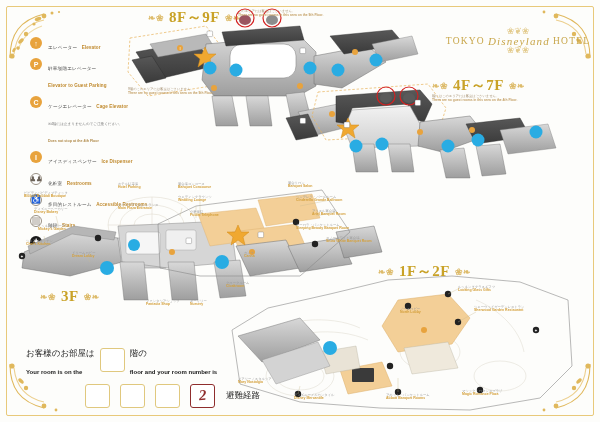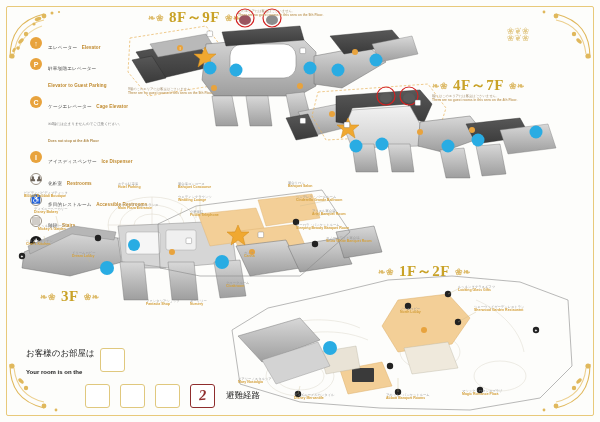--- a/index.html
+++ b/index.html
@@ -276,20 +276,25 @@
       <span class="legend-icon exit">✦</span>
       <span class="legend-text">
         <span class="legend-jp">避難経路</span>
         <span class="legend-en">Emergency Exits</span>
       </span>
     </div>
   </div>
 
   <div class="hotel-logo">
     <div class="lg-flourish">❀❦❀</div>
+    <div style="display:flex;align-items:center;justify-content:center;gap:3px;">
+      <span class="lg-line">TOKYO</span>
+      <span class="lg-line lg-mid">Disneyland</span>
+      <span class="lg-line">HOTEL</span>
+    </div>
     <div class="lg-flourish">❀❦❀</div>
   </div>
 
   <div class="sec-title" style="left:148px; top:8px;">
     <span class="swirl">❧❀</span>
     <span>8F～9F</span>
     <span class="swirl">❀❧</span>
   </div>
 
   <div class="sec-title" style="left:432px; top:76px;">
@@ -641,20 +646,24 @@
     <span class="a-en">There are no guest rooms in this area on the 4th Floor.</span>
   </div>
 
   <div class="room-form">
     <div class="rf-row r1">
       <span class="rf-txt">
         <span class="rf-jp">お客様のお部屋は</span><br>
         <span class="rf-en">Your room is on the</span>
       </span>
       <span class="rf-box"></span>
+      <span class="rf-txt">
+        <span class="rf-jp">階の</span><br>
+        <span class="rf-en">floor and your room number is</span>
+      </span>
     </div>
     <div class="rf-row r2">
       <span class="rf-box"></span>
       <span class="rf-box"></span>
       <span class="rf-box"></span>
       <span class="rf-box filled">
         <span class="handwrite">2</span>
       </span>
       <span class="rf-suffix-jp">避難経路</span>
     </div>

